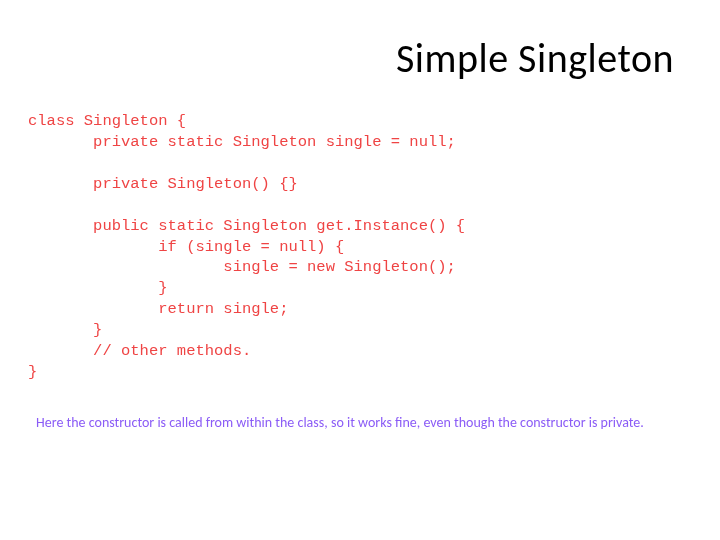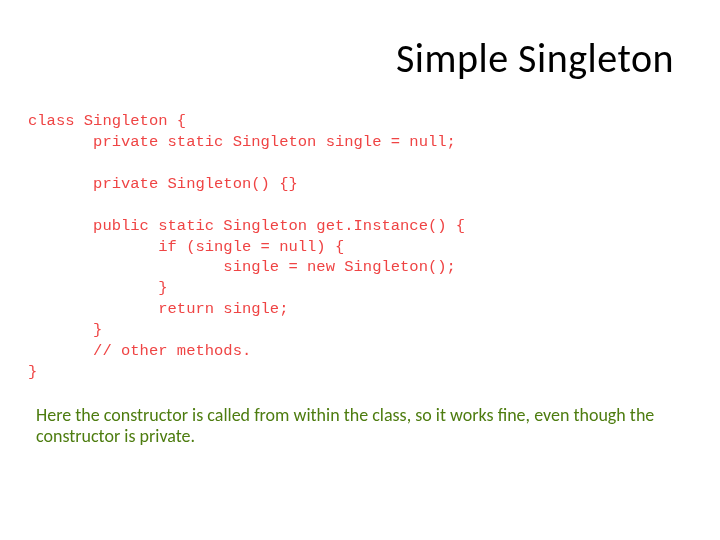--- a/index.html
+++ b/index.html
@@ -27,24 +27,24 @@
   }
   .code {
     font-family: "Courier New", Courier, monospace;
     font-size: 15.5px;
     line-height: 1.35;
     white-space: pre;
     color: #ef4444;
     margin-left: -8px;
   }
   .note {
-    font-size: 18px;
+    font-size: 14px;
     line-height: 1.18;
-    margin-top: 22px;
-    color: #4d7c0f;
+    margin-top: 32px;
+    color: #8b5cf6;
   }
 </style>
 </head>
 <body>
 
 <div class="slide">
 
   <div class="title">Simple Singleton</div>
 
   <div class="code"><span>class Singleton {</span>

